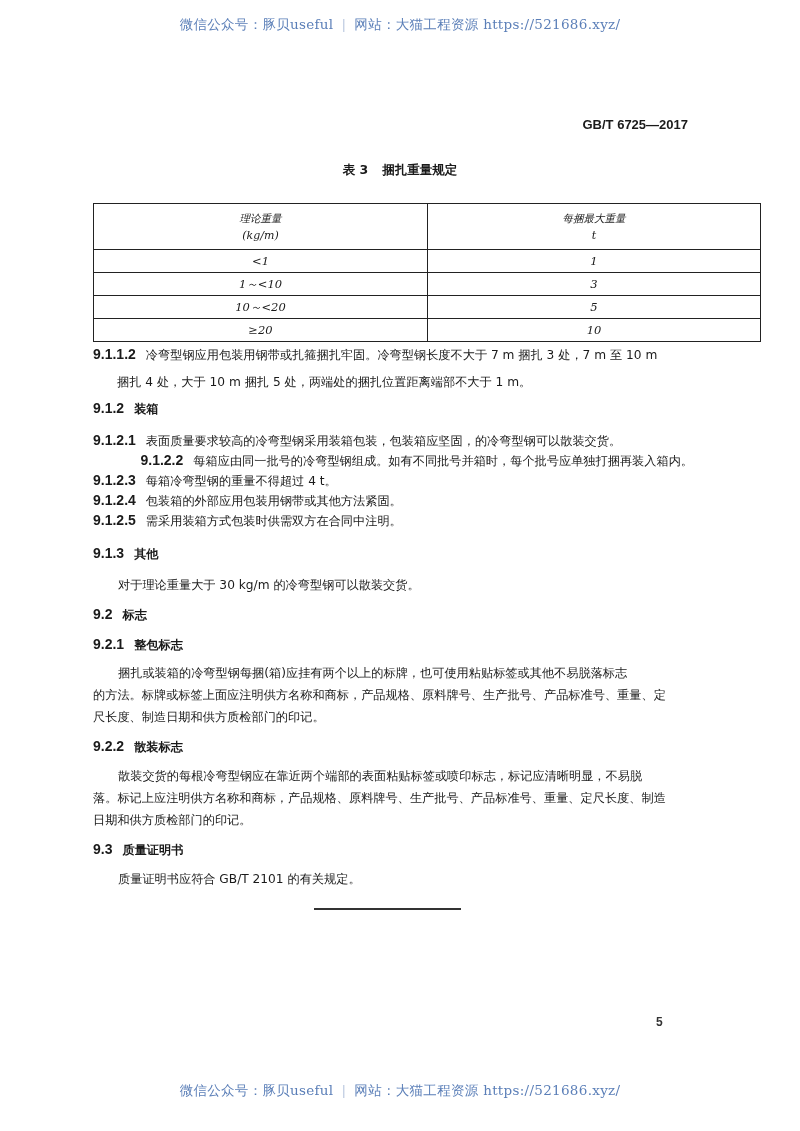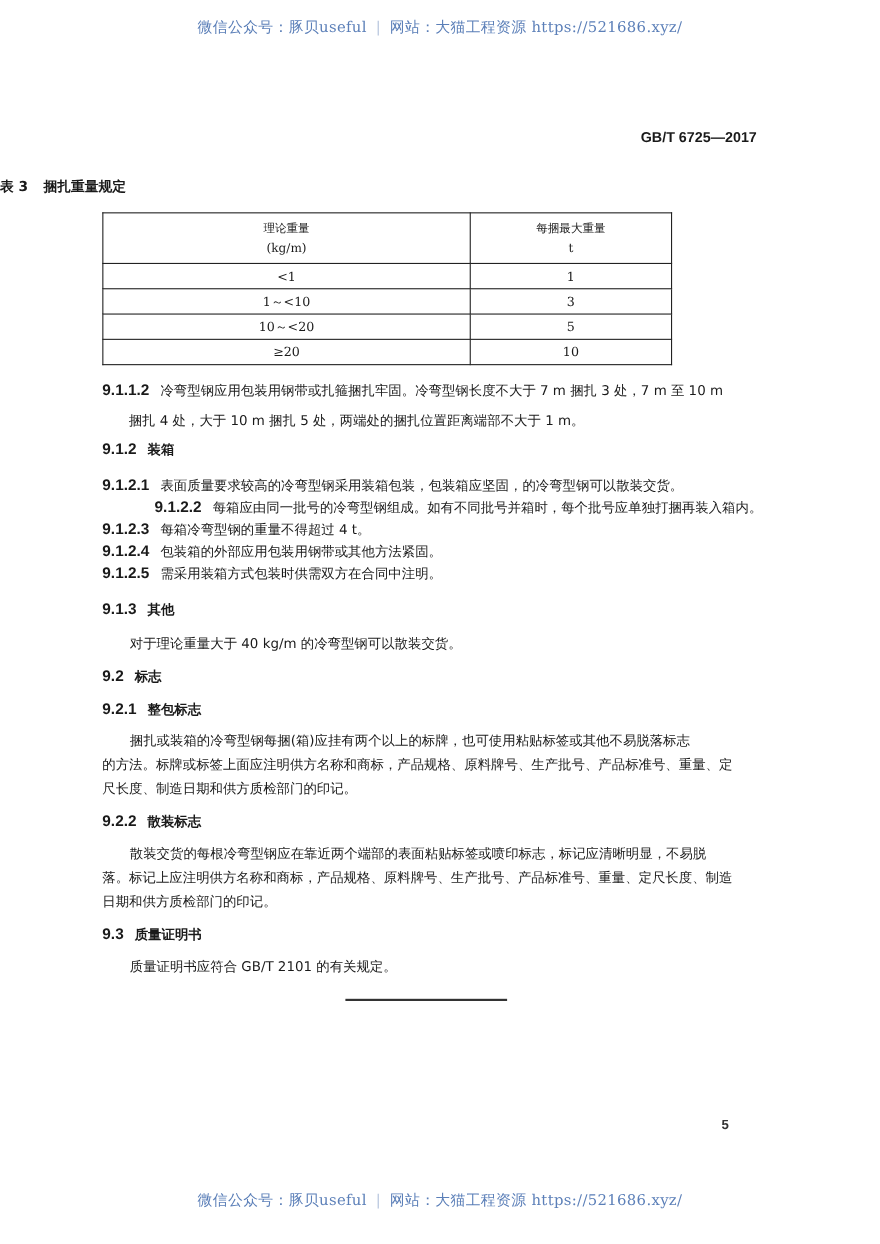--- a/index.html
+++ b/index.html
@@ -5,25 +5,25 @@
   html, body { margin: 0; padding: 0; background: #ffffff; }
   body { width: 800px; height: 1131px; position: relative; overflow: hidden;
          font-family: "DejaVu Serif", "Liberation Serif", serif; color: #1a1a1a; }
   .watermark { position: absolute; left: 0; width: 800px; text-align: center;
                font-size: 13.5px; color: #5b7fb8; letter-spacing: 0.3px; }
   .watermark .sep { color: #b8c6de; margin: 0 8px; }
   .wm-top { top: 16px; }
   .wm-bottom { top: 1082px; }
   .std-code { position: absolute; top: 117px; right: 112px; font-size: 13px;
               font-weight: bold; font-family: "Liberation Sans", "DejaVu Sans", sans-serif; }
-  .table-title { position: absolute; top: 162px; left: 0; width: 800px; text-align: left;
+  .table-title { position: absolute; top: 162px; left: 0; width: 800px; text-align: center;
                  font-size: 12.5px; font-weight: bold; font-family: "DejaVu Sans", sans-serif; }
   .table-title .num { margin-right: 14px; }
-  table.spec { position: absolute; top: 193px; left: 93px; width: 518px;
-               border-collapse: collapse; font-size: 11.5px; }
+  table.spec { position: absolute; top: 203px; left: 93px; width: 668px;
+               border-collapse: collapse; font-size: 11.5px; font-style: italic; }
   table.spec td, table.spec th { border: 1px solid #222; text-align: center; padding: 0;
                                  font-weight: normal; }
   table.spec th { height: 45px; line-height: 17px; border-bottom: 1.5px solid #222;
                   font-family: "DejaVu Sans", sans-serif; font-size: 10.5px; }
   table.spec th .unit { font-family: "DejaVu Serif", serif; font-size: 11px; }
   table.spec td { height: 22px; }
   table.spec { border: 1.5px solid #222; }
   .col-left { width: 333px; }
   .content { position: absolute; left: 93px; width: 600px; font-size: 12.2px;
              font-family: "DejaVu Sans", sans-serif; line-height: 20px; }
@@ -103,21 +103,21 @@
   <div class="p" style="top:490px;">
     <span class="clause-num">9.1.2.4</span><span>包装箱的外部应用包装用钢带或其他方法紧固。</span>
   </div>
   <div class="p" style="top:510px;">
     <span class="clause-num">9.1.2.5</span><span>需采用装箱方式包装时供需双方在合同中注明。</span>
   </div>
 
   <div class="p heading" style="top:543px;">
     <span class="clause-num">9.1.3</span><span>其他</span>
   </div>
-  <div class="p indent" style="top:575px;">对于理论重量大于 40 kg/m 的冷弯型钢可以散装交货。</div>
+  <div class="p indent" style="top:575px;">对于理论重量大于 30 kg/m 的冷弯型钢可以散装交货。</div>
 
   <div class="p heading" style="top:604px;">
     <span class="clause-num">9.2</span><span>标志</span>
   </div>
 
   <div class="p heading" style="top:634px;">
     <span class="clause-num">9.2.1</span><span>整包标志</span>
   </div>
   <div class="p indent" style="top:663px;">捆扎或装箱的冷弯型钢每捆(箱)应挂有两个以上的标牌，也可使用粘贴标签或其他不易脱落标志</div>
   <div class="p" style="top:685px;">的方法。标牌或标签上面应注明供方名称和商标，产品规格、原料牌号、生产批号、产品标准号、重量、定</div>

